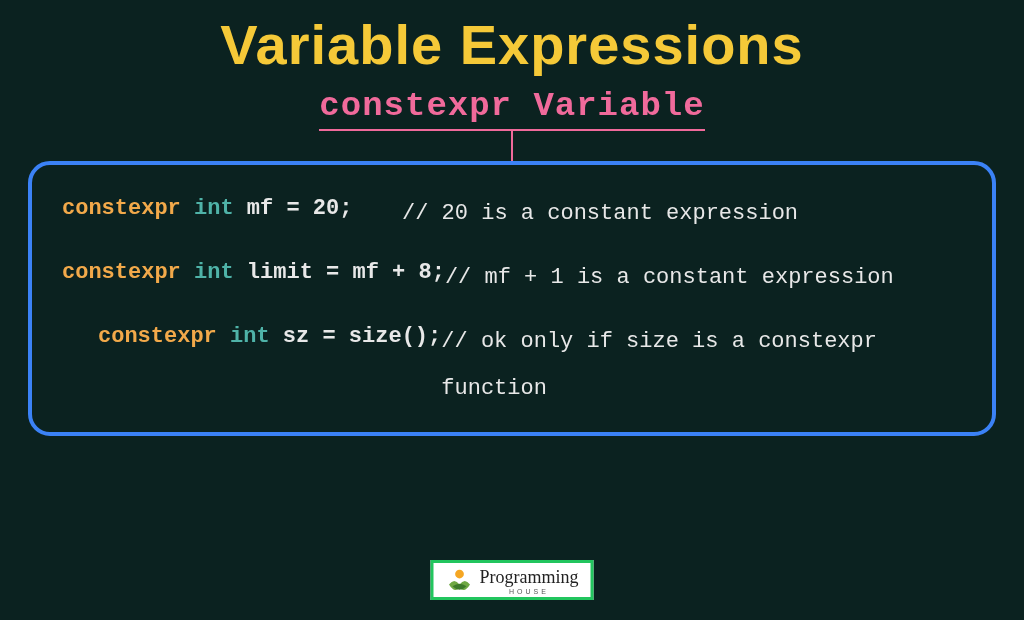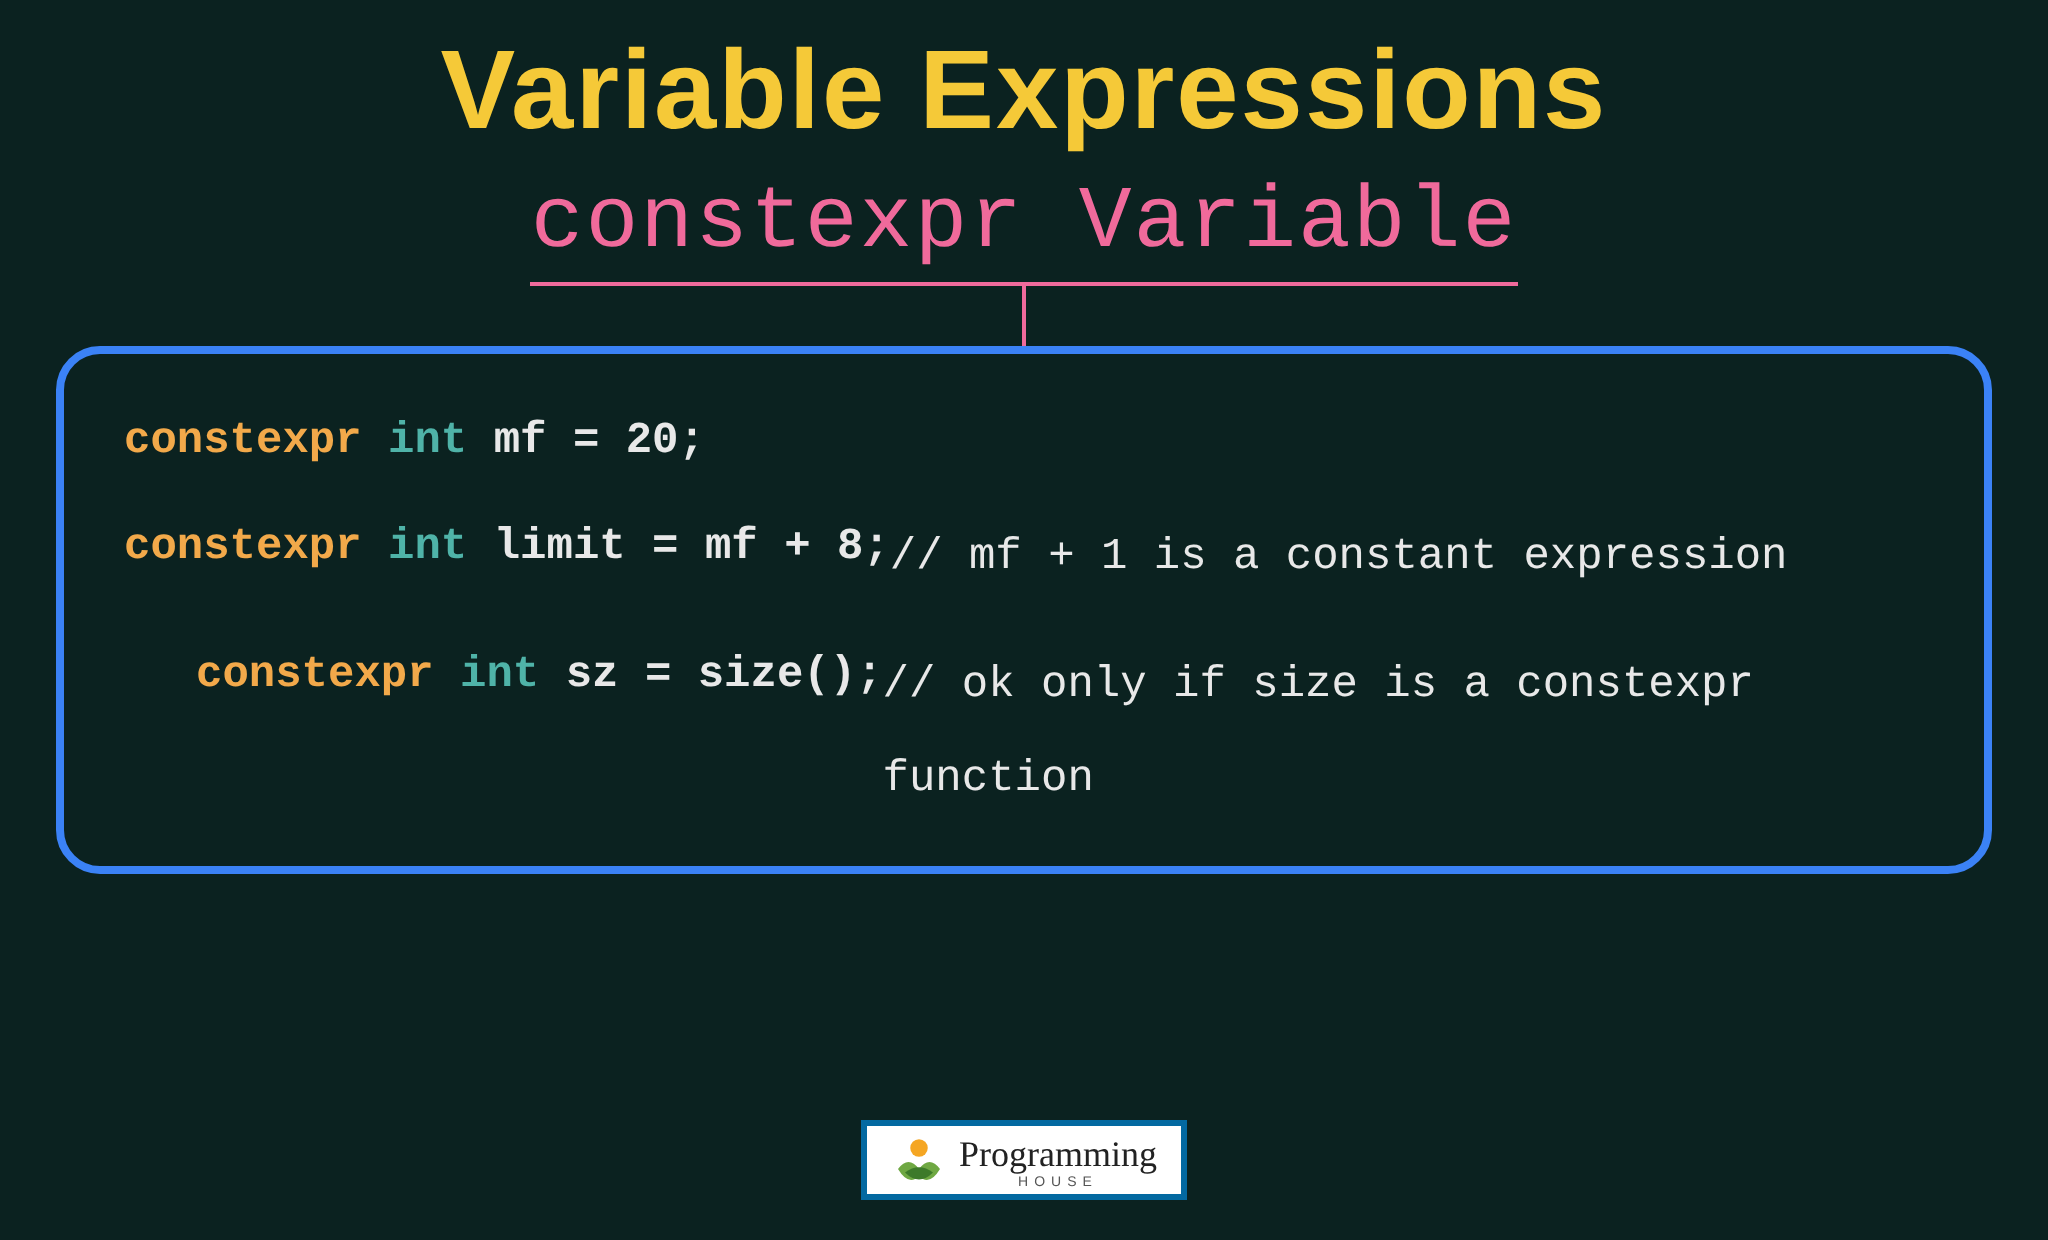--- a/index.html
+++ b/index.html
@@ -15,22 +15,22 @@
     text-align: center;
     font-size: 56px;
     font-weight: 900;
     color: #f5c938;
     font-family: Arial, sans-serif;
     letter-spacing: 1px;
     padding-top: 12px;
   }
   .subtitle {
     text-align: right;
-    font-size: 44px;
-    font-weight: normal;
+    font-size: 34px;
+    font-weight: bold;
     color: #f06a9b;
     font-family: 'Courier New', monospace;
     margin-top: 10px;
     border-bottom: 2px solid #f06a9b;
     display: inline-block;
     padding-bottom: 4px;
     letter-spacing: 1px;
   }
   .subtitle-wrap {
     text-align: center;
@@ -68,21 +68,21 @@
   }
   .kw-constexpr { color: #f2a94a; }
   .kw-int { color: #4fb3a8; }
   .ident { color: #e8e8e8; }
   .logo-box {
     position: absolute;
     bottom: 20px;
     left: 50%;
     transform: translateX(-50%);
     background: #fff;
-    border: 3px solid #0369a1;
+    border: 3px solid #22c55e;
     padding: 4px 12px 2px 12px;
     display: flex;
     align-items: center;
     gap: 6px;
   }
   .logo-icon {
     width: 28px;
     height: 28px;
     position: relative;
   }
@@ -114,20 +114,21 @@
 </div>
 <div class="connector"></div>
 
 <div class="code-box">
   <div class="code-row">
     <div class="code-left">
       <span class="kw-constexpr">constexpr</span>
       <span> </span>
       <span class="kw-int">int</span><span class="ident"> mf = 20;</span>
     </div>
+    <div class="code-right">// 20 is a constant expression</div>
   </div>
 
   <div class="code-row">
     <div class="code-left">
       <span class="kw-constexpr">constexpr</span>
       <span> </span>
       <span class="kw-int">int</span><span class="ident"> limit = mf + 8;</span>
     </div>
     <div class="code-right">// mf + 1 is a constant expression</div>
   </div>

